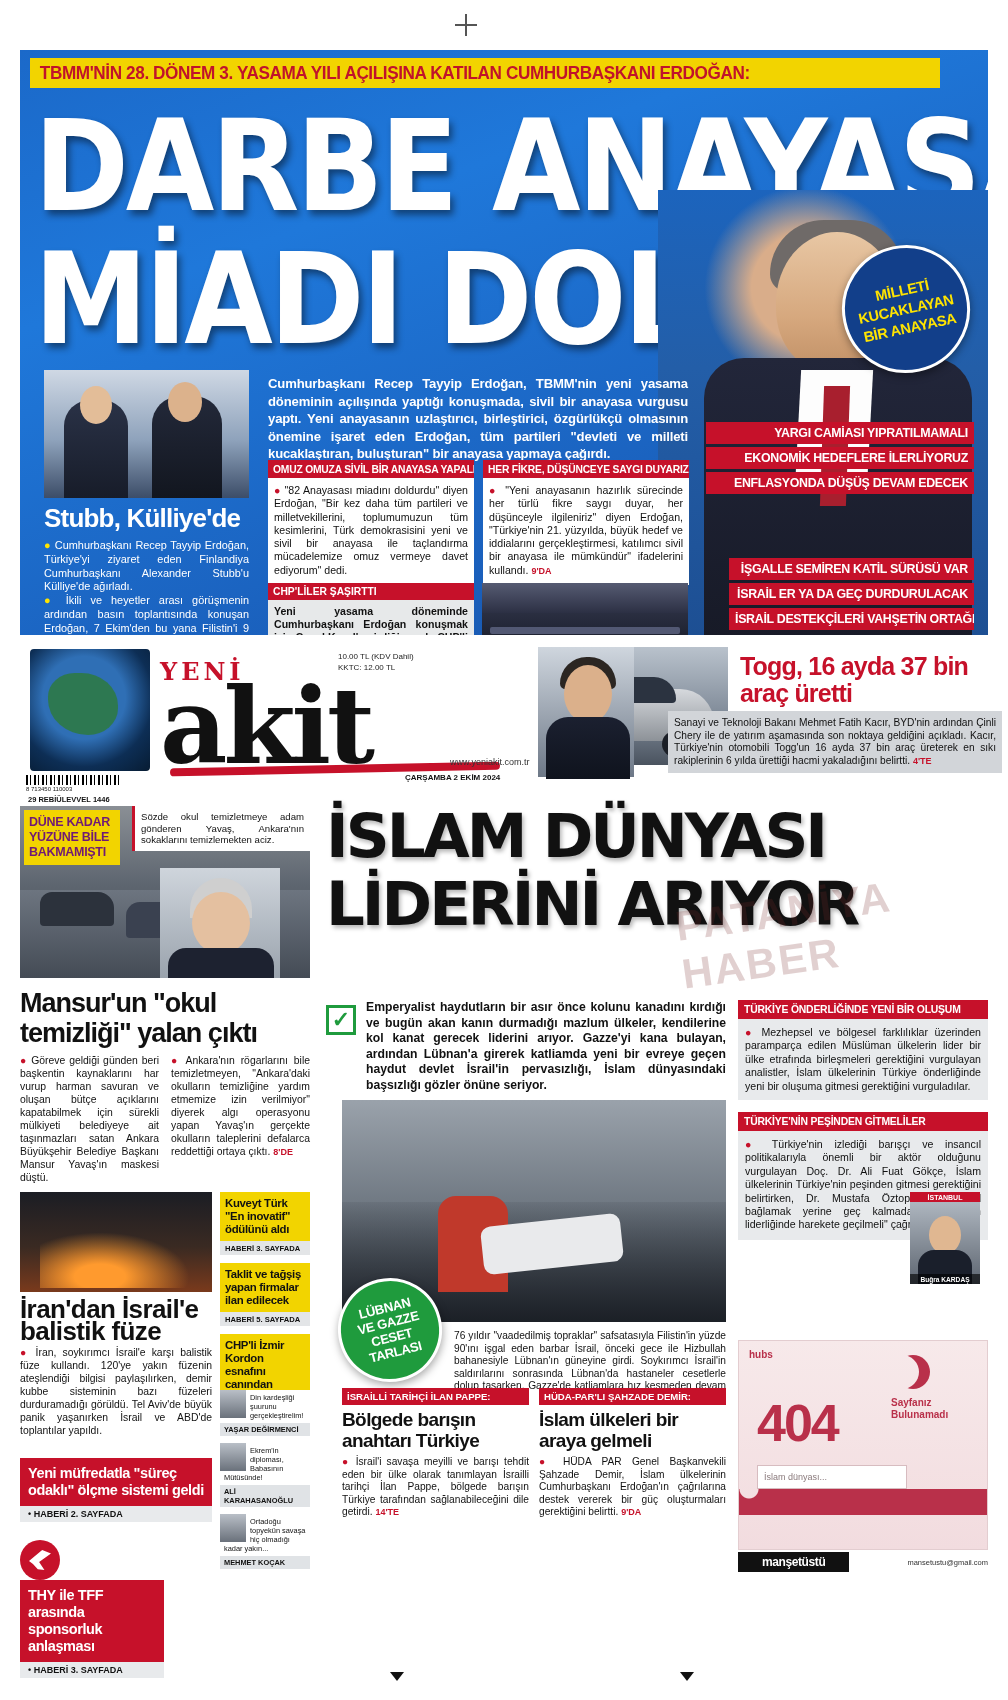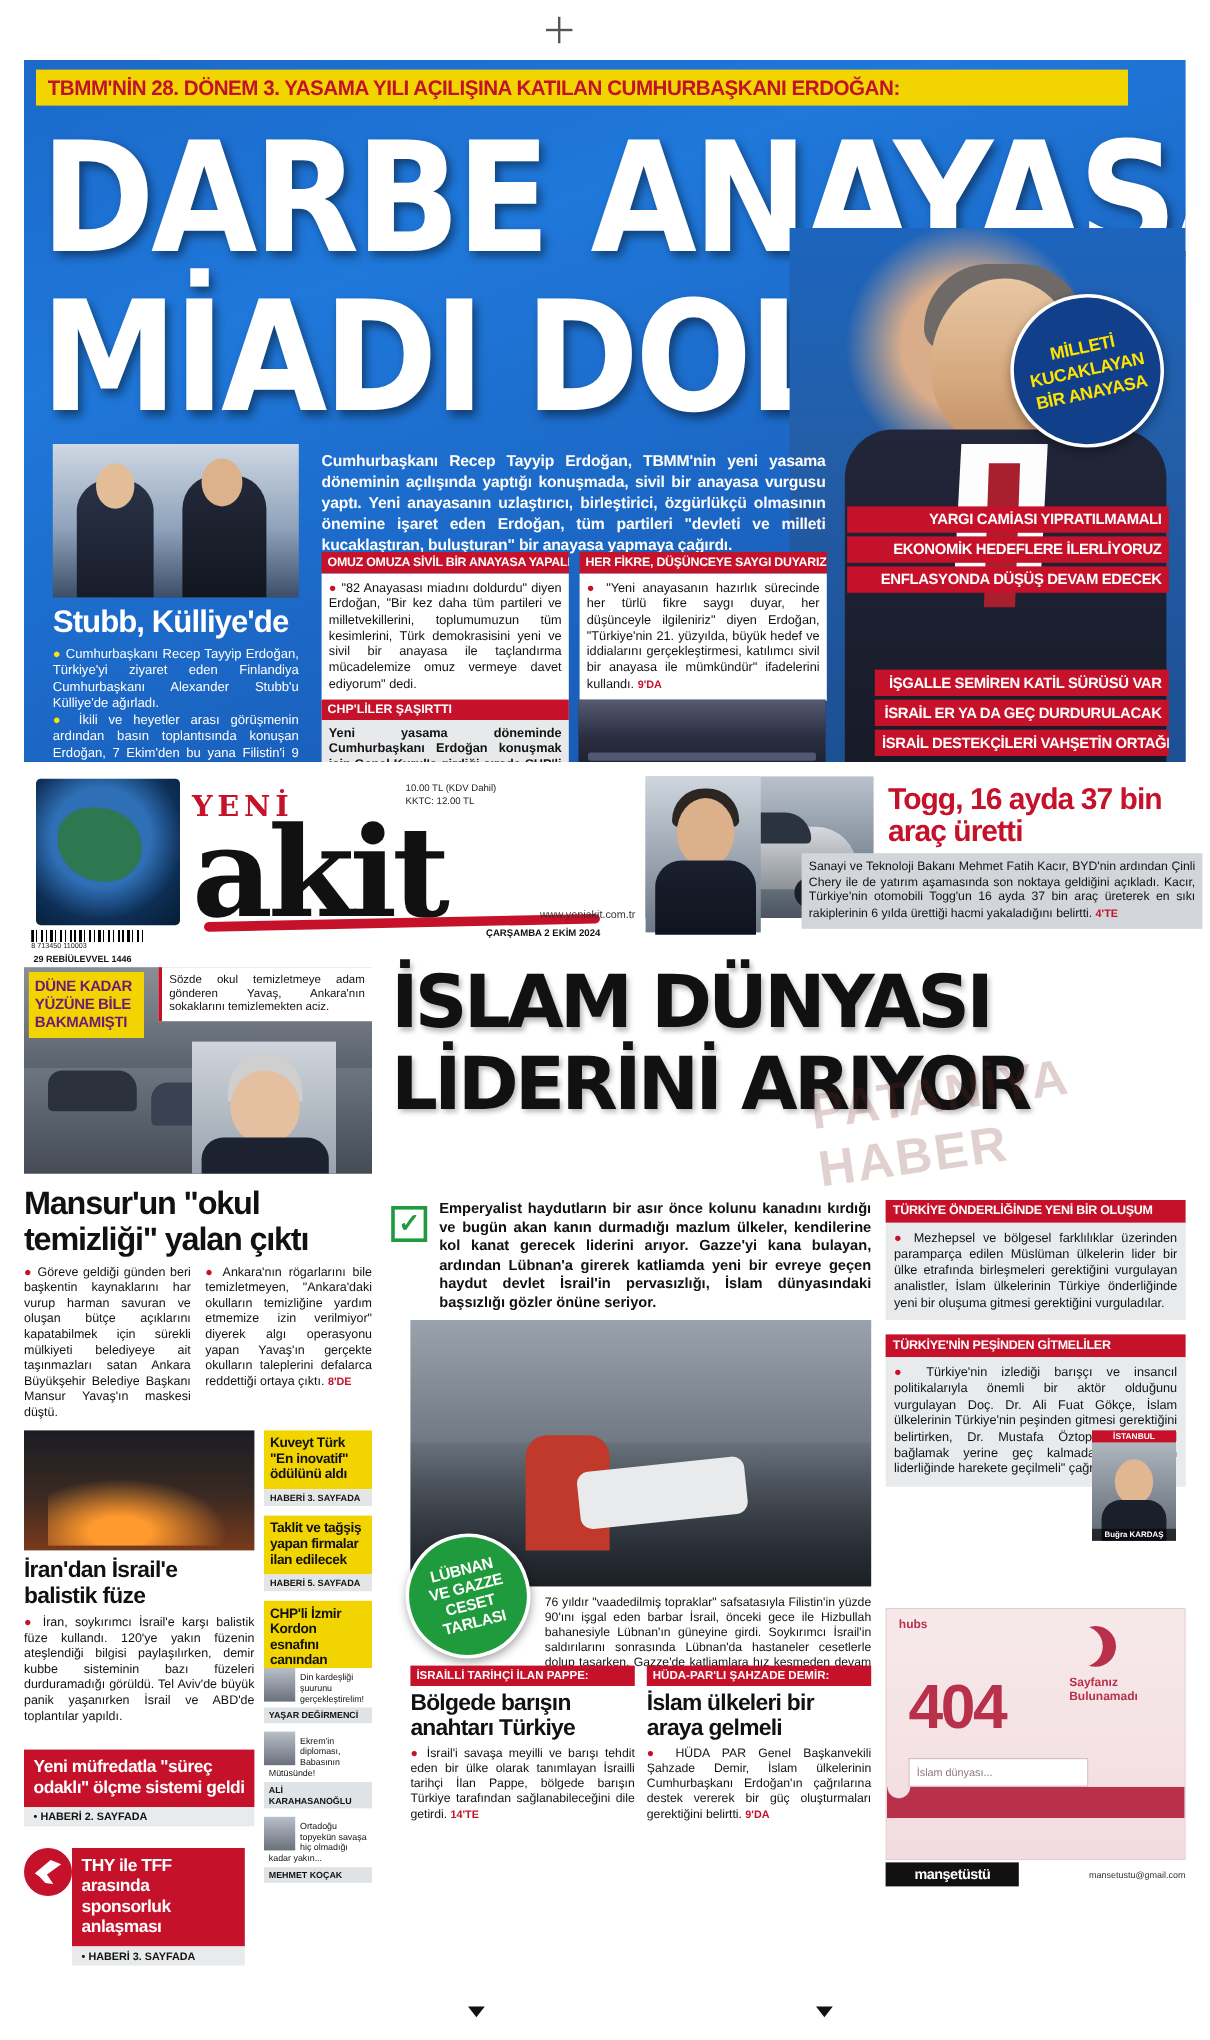--- a/index.html
+++ b/index.html
@@ -224,21 +224,21 @@
   .mansur-cols .dot { color:#c6112a; font-weight:bold; }
 
   .iran-photo {
     position:absolute; left:0; top:392px; width:192px; height:100px;
     background: linear-gradient(180deg,#1b1d24 0%, #3a2a22 55%, #7a3a1c 100%);
     overflow:hidden;
   }
   .iran-photo .flash { position:absolute; left:20px; top:40px; width:150px; height:56px; background:radial-gradient(ellipse at 40% 80%, #ff9a2e 0 20%, rgba(255,120,20,0) 70%); }
   .iran-title {
     position:absolute; left:0; top:498px; width:192px;
-    font-size:19px; line-height:22px; font-weight:bold; letter-spacing:-0.6px;
+    font-size:26px; line-height:22px; font-weight:bold; letter-spacing:-0.6px;
   }
   .iran-body {
     position:absolute; left:0; top:546px; width:192px; font-size:10.4px; line-height:13px; text-align:justify;
   }
   .iran-body .dot { color:#c6112a; font-weight:bold; }
 
   .promo-red {
     background:#c6112a; color:#fff; font-weight:bold; font-size:14.5px; line-height:17px;
     padding:7px 8px; letter-spacing:-0.4px;
   }
@@ -509,21 +509,21 @@
       <div class="iran-body">
         <span class="dot">●</span>
         <span>İran, soykırımcı İsrail'e karşı balistik füze kullandı. 120'ye yakın füzenin ateşlendiği bilgisi paylaşılırken, demir kubbe sisteminin bazı füzeleri durduramadığı görüldü. Tel Aviv'de büyük panik yaşanırken İsrail ve ABD'de toplantılar yapıldı.</span>
       </div>
 
       <div style="position:absolute; left:0; top:658px; width:192px;">
         <div class="promo-red">Yeni müfredatla "süreç odaklı" ölçme sistemi geldi</div>
         <div class="promo-page">• HABERİ 2. SAYFADA</div>
       </div>
 
-      <div class="thy" style="top:740px; display:flex; gap:0; align-items:flex-start;">
+      <div class="thy" style="top:740px; display:flex; gap:0; align-items:flex-start;flex-direction:column;">
         <div class="thy-logo"></div>
         <div style="width:144px;">
           <div class="promo-red">THY ile TFF arasında sponsorluk anlaşması</div>
           <div class="promo-page">• HABERİ 3. SAYFADA</div>
         </div>
       </div>
 
       <div class="sidecol">
         <div class="side-item">
           <div class="t">Kuveyt Türk "En inovatif" ödülünü aldı</div>

